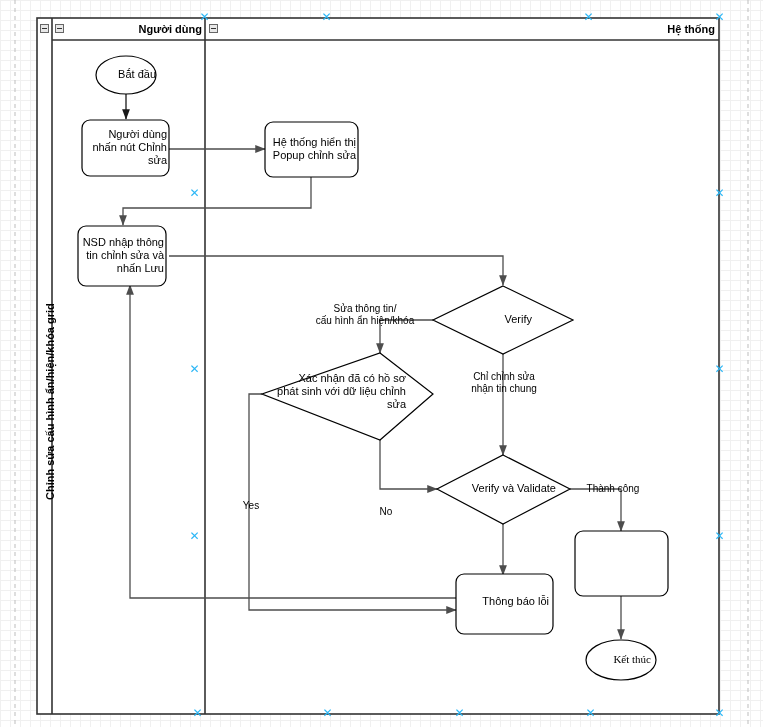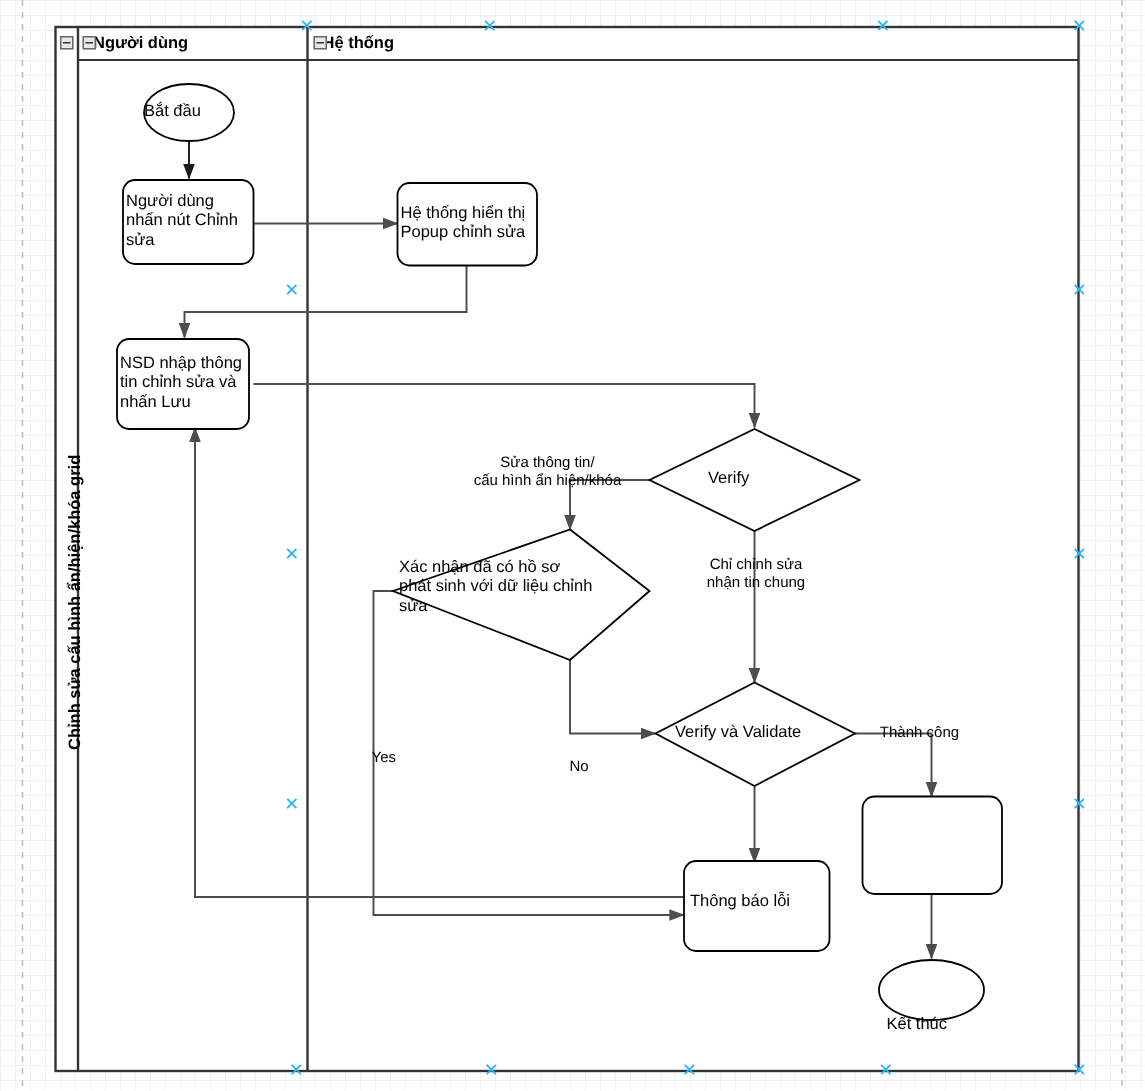--- a/index.html
+++ b/index.html
@@ -23,21 +23,21 @@
   }
   svg.layer{
     position:absolute;left:0;top:0;width:763px;height:727px;
     overflow:visible;
   }
   .lbl{
     position:absolute;
     font-size:11px;
     color:#000000;
     line-height:13px;
-    text-align:left;
+    text-align:right;
     white-space:pre-line;
     pointer-events:none;
   }
   .lbl.bold{font-weight:bold;}
   .edge-lbl{
     position:absolute;
     font-size:10px;
     color:#000000;
     line-height:12px;
     text-align:center;
@@ -163,28 +163,28 @@
 tin chỉnh sửa và
 nhấn Lưu</div>
   <div class="lbl" style="left:267px;top:136px;width:89px;">Hệ thống hiển thị
 Popup chỉnh sửa</div>
   <div class="lbl" style="left:472px;top:313px;width:60px;">Verify</div>
   <div class="lbl" style="left:266px;top:372px;width:140px;">Xác nhận đã có hồ sơ
 phát sinh với dữ liệu chỉnh
 sửa</div>
   <div class="lbl" style="left:450px;top:482px;width:106px;">Verify và Validate</div>
   <div class="lbl" style="left:460px;top:595px;width:89px;">Thông báo lỗi</div>
-  <div class="lbl" style="left:591px;top:677px;width:60px;">Kết thúc</div>
+  <div class="lbl" style="left:591px;top:653px;width:60px;font-family:Liberation Serif, serif;">Kết thúc</div>
 
   <div class="edge-lbl" style="left:308px;top:303px;width:114px;">Sửa thông tin/
 cấu hình ẩn hiện/khóa</div>
   <div class="edge-lbl" style="left:466px;top:371px;width:76px;">Chỉ chỉnh sửa
 nhận tin chung</div>
   <div class="edge-lbl" style="left:374px;top:506px;width:24px;">No</div>
-  <div class="edge-lbl" style="left:238px;top:500px;width:26px;text-align:right;">Yes</div>
+  <div class="edge-lbl" style="left:238px;top:500px;width:26px;">Yes</div>
   <div class="edge-lbl" style="left:581px;top:483px;width:64px;">Thành công</div>
 
   <div class="xmark" style="left:199px;top:12px;">✕</div>
   <div class="xmark" style="left:321px;top:12px;">✕</div>
   <div class="xmark" style="left:583px;top:12px;">✕</div>
   <div class="xmark" style="left:714px;top:12px;">✕</div>
 
   <div class="xmark" style="left:189px;top:188px;">✕</div>
   <div class="xmark" style="left:714px;top:188px;">✕</div>
   <div class="xmark" style="left:189px;top:364px;">✕</div>

